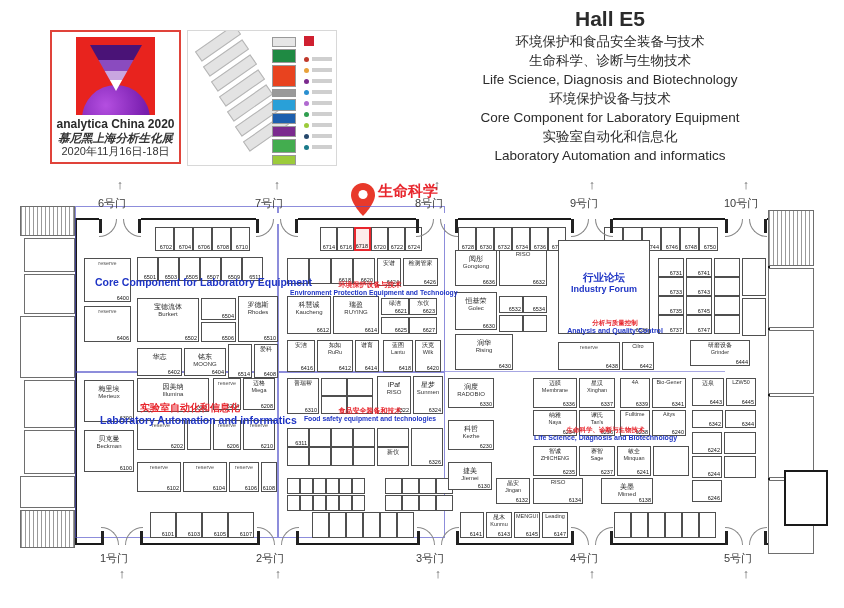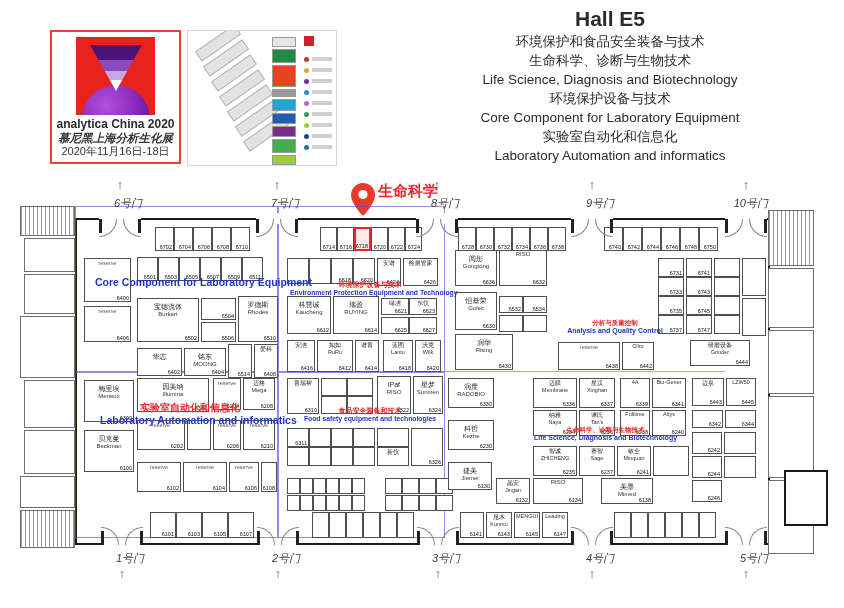--- a/index.html
+++ b/index.html
@@ -47,21 +47,21 @@
   .booth.rs .cn{font-size:5.5px;color:#555;}
   .booth.hl{border:2px solid #e8262d;background:#fdecea;}
   .booth.xl .cn{font-size:10.5px;line-height:13px;margin-top:30px;color:#1f35c5;font-weight:bold;}
   .booth.xl .en{font-size:9px;line-height:11px;color:#1f35c5;font-weight:bold;}
 
   .zone-rect{position:absolute;border:1px solid rgba(80,80,200,0.65);box-sizing:border-box;}
   .zl{position:absolute;text-align:center;font-weight:bold;white-space:nowrap;}
   .zl .zl-cn{color:#e8262d;}
   .zl .zl-en{color:#1f35c5;}
 
-  .gate-label{position:absolute;font-size:11px;color:#3a3a3a;width:44px;text-align:right;font-style:italic;}
+  .gate-label{position:absolute;font-size:11px;color:#3a3a3a;width:44px;text-align:left;}
   .gate-arrow{position:absolute;font-size:13px;color:#555;width:44px;text-align:center;line-height:14px;}
   .door-gap{position:absolute;background:#fff;}
   .door-leaf{position:absolute;background:#222;}
   .door-arc{position:absolute;box-sizing:border-box;}
   .arc-bl{border-left:1px solid #888;border-bottom:1px solid #888;border-radius:0 0 0 100%;}
   .arc-br{border-right:1px solid #888;border-bottom:1px solid #888;border-radius:0 0 100% 0;}
   .arc-tl{border-left:1px solid #888;border-top:1px solid #888;border-radius:100% 0 0 0;}
   .arc-tr{border-right:1px solid #888;border-top:1px solid #888;border-radius:0 100% 0 0;}
 
   .room{position:absolute;border:1px solid #6e6e6e;background:#fff;box-sizing:border-box;}
@@ -372,20 +372,25 @@
       </div>
       <div class="booth" style="left: 523px; top: 296px; width: 24px; height: 17px;">
         <div class="num">6534</div>
       </div>
       <div class="booth" style="left: 499px; top: 315px; width: 24px; height: 17px;"></div>
       <div class="booth" style="left: 523px; top: 315px; width: 24px; height: 17px;"></div>
       <div class="booth lg" style="left: 455px; top: 334px; width: 58px; height: 36px;">
         <div class="cn">润华</div>
         <div class="en">Rising</div>
         <div class="num">6430</div>
+      </div>
+      <div class="booth xl" style="left: 558px; top: 240px; width: 92px; height: 94px;">
+        <div class="cn">行业论坛</div>
+        <div class="en">Industry Forum</div>
+        <div class="num">6536</div>
       </div>
       <div class="booth" style="left: 658px; top: 258px; width: 26px; height: 19px;">
         <div class="num">6731</div>
       </div>
       <div class="booth" style="left: 686px; top: 258px; width: 26px; height: 19px;">
         <div class="num">6741</div>
       </div>
       <div class="booth" style="left: 658px; top: 277px; width: 26px; height: 19px;">
         <div class="num">6733</div>
       </div>

